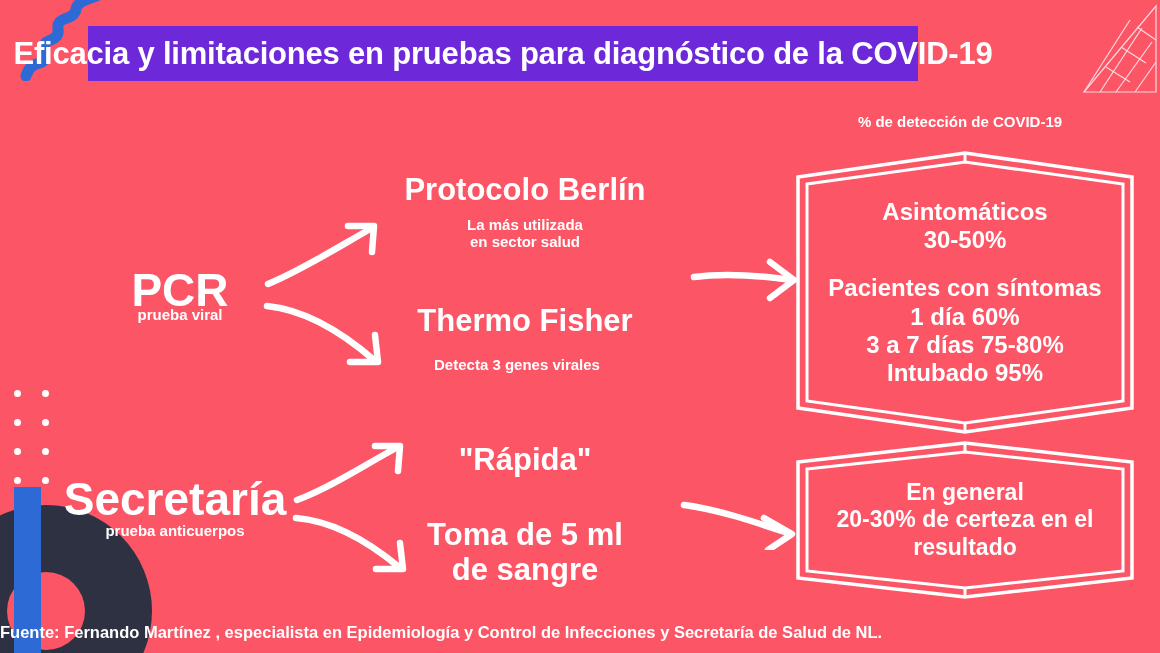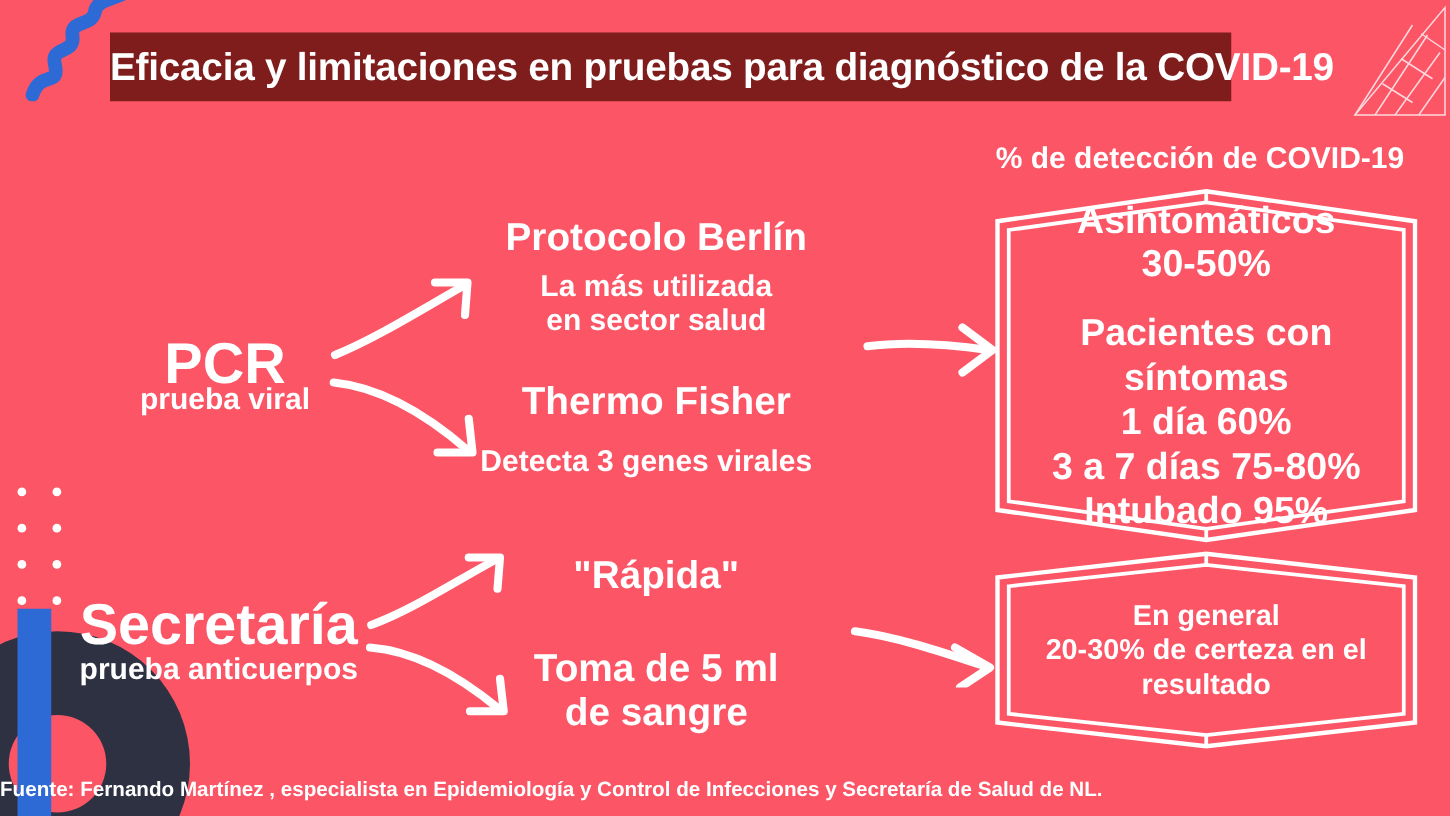--- a/index.html
+++ b/index.html
@@ -66,40 +66,40 @@
     height: 78px;
     border-radius: 50%;
     background: #fb5566;
   }
 
   
   #title-bar {
     position: absolute;
     left: 88px;
     top: 26px;
-    width: 897px;
+    width: 830px;
     height: 55px;
-    background: #7f1d1d;
+    background: #6d28d9;
     display: flex;
     align-items: center;
-    justify-content: flex-start;
+    justify-content: center;
   }
   #title-text {
     font-size: 31px;
     font-weight: bold;
     letter-spacing: -0.2px;
     white-space: nowrap;
     line-height: 1;
   }
 
   
   .txt { position: absolute; text-align: center; line-height: 1.14; }
   .big   { font-size: 46px; font-weight: bold; }
   .mid   { font-size: 31px; font-weight: bold; }
-  .small { font-size: 24px; font-weight: bold; }
+  .small { font-size: 15px; font-weight: bold; }
 
   
   #pcr-label       { left: 60px;  top: 264px; width: 240px; }
   #pcr-sub         { left: 60px;  top: 306px; width: 240px; }
   #sero-label      { left: 30px;  top: 473px; width: 290px; }
   #sero-sub        { left: 30px;  top: 522px; width: 290px; }
 
   
   #berlin-title    { left: 370px; top: 172px; width: 310px; }
   #berlin-sub      { left: 370px; top: 216px; width: 310px; }
@@ -126,21 +126,21 @@
   }
   .banner-text {
     position: relative;
     text-align: center;
     font-weight: bold;
     line-height: 1.18;
     z-index: 2;
     padding: 0 14px;
   }
   #banner-detection { left: 795px; top: 150px; width: 340px; height: 285px; }
-  #banner-detection .banner-text { font-size: 30px; }
+  #banner-detection .banner-text { font-size: 24px; }
   #banner-general   { left: 795px; top: 440px; width: 340px; height: 160px; }
   #banner-general .banner-text { font-size: 23px; }
   .banner-gap { display: block; height: 20px; }
 
   
   .arrow { position: absolute; pointer-events: none; }
   #arrow-pcr-up     { left: 262px; top: 218px; width: 130px; height: 75px; }
   #arrow-pcr-down   { left: 262px; top: 298px; width: 130px; height: 75px; }
   #arrow-sero-up    { left: 292px; top: 440px; width: 125px; height: 70px; }
   #arrow-sero-down  { left: 292px; top: 510px; width: 125px; height: 70px; }

